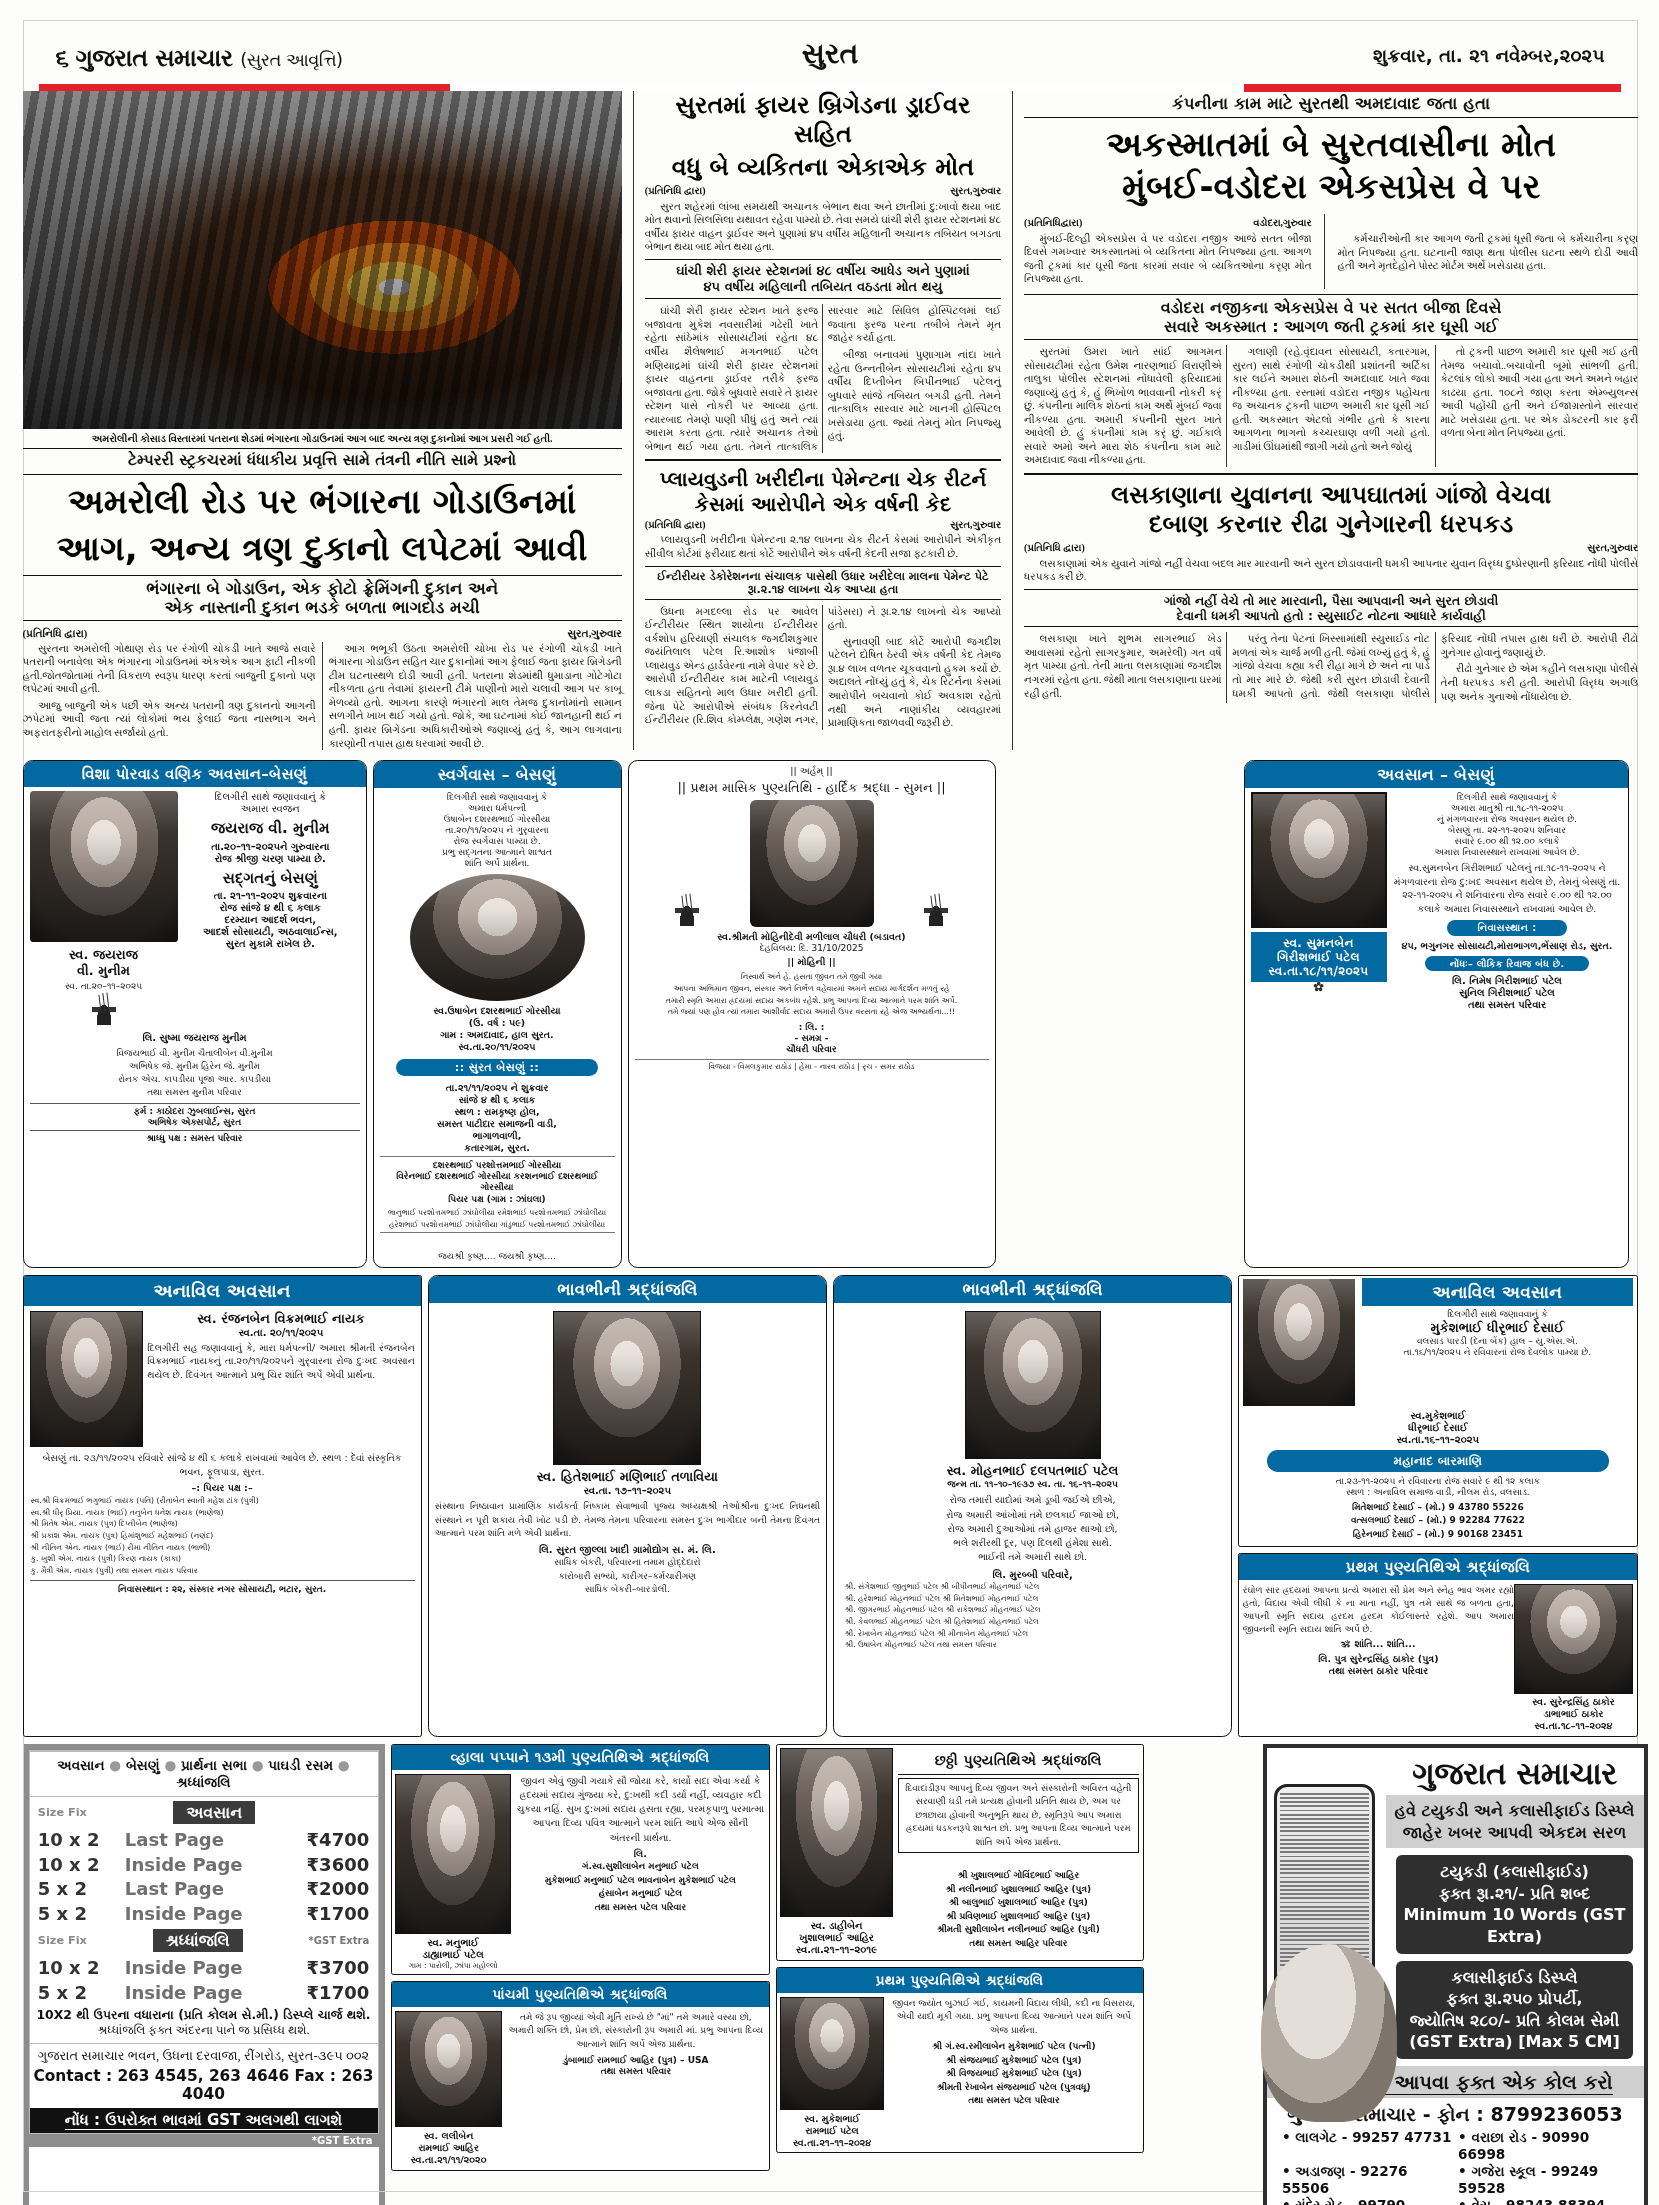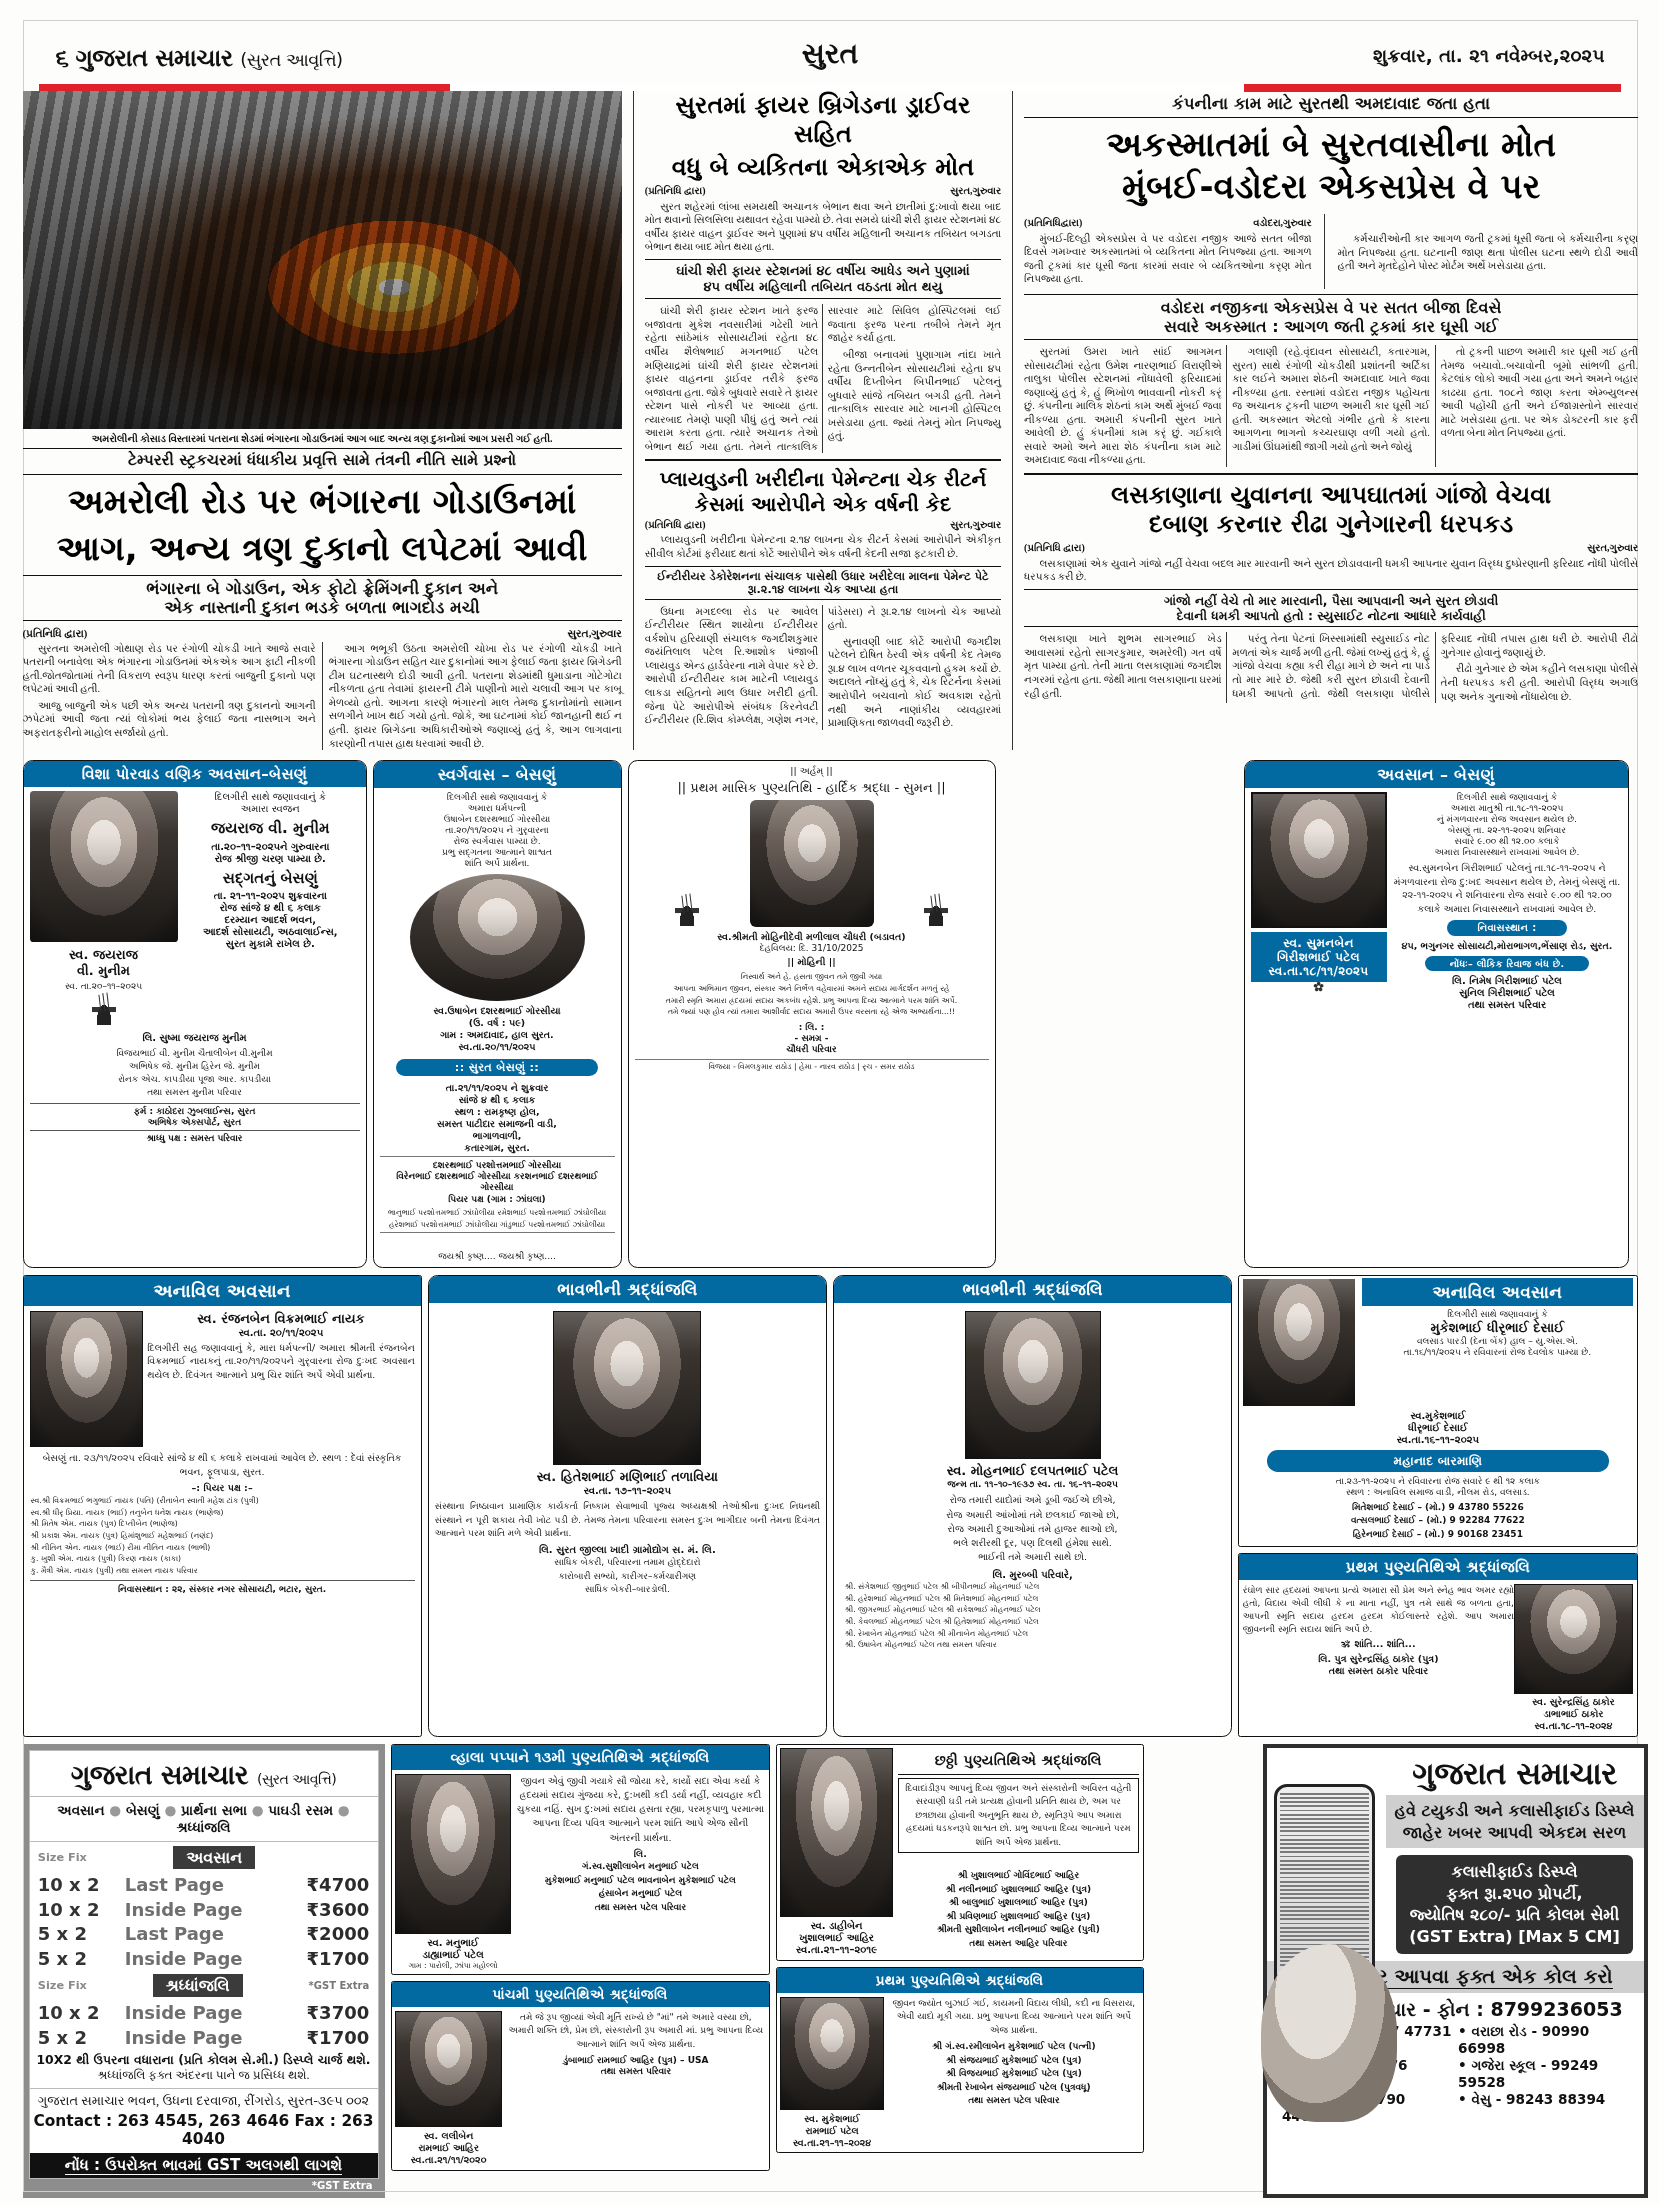--- a/index.html
+++ b/index.html
@@ -553,24 +553,20 @@
           </div>
         </div>
       </div>
     </div>
   </div>
 
   <div style="display:grid;grid-template-columns:362px 379px 368px 107px 385px;gap:6px;margin-top:7.1px;">
 
     <div class="ratecard">
       <div class="rc-inner">
-        <div class="rc-logo">
-          <span>ગુજરાત સમાચાર</span>
-          <span class="ed">(સુરત આવૃત્તિ)</span>
-        </div>
         <div class="rc-serv">
           <span>અવસાન</span><span class="dot"> ● </span><span>બેસણું</span><span class="dot"> ● </span><span>પ્રાર્થના સભા</span><span class="dot"> ● </span><span>પાઘડી  રસમ</span><span class="dot"> ● </span><span>શ્રધ્ધાંજલિ</span>
         </div>
         <div class="rc-secrow">
           <span class="rc-sizefix">Size Fix</span>
           <span class="rc-sectag">અવસાન</span>
           <span class="rc-gstx" style="visibility:hidden">*GST</span>
         </div>
         <table class="rates">
           <tbody>
@@ -754,20 +750,25 @@
         </div>
       </div>
       <div class="hand"></div>
       <div style="margin-left:119px;">
         <div class="promo-logo">ગુજરાત સમાચાર</div>
         <div class="promo-band">
           <div>હવે ટયુકડી અને કલાસીફાઈડ ડિસ્પ્લે</div>
           <div>જાહેર ખબર આપવી એકદમ સરળ</div>
         </div>
         <div class="promo-card">
+          <div>ટયુકડી (કલાસીફાઈડ)</div>
+          <div>ફક્ત રૂા.૨૧/- પ્રતિ શબ્દ</div>
+          <div>Minimum 10 Words (GST Extra)</div>
+        </div>
+        <div class="promo-card">
           <div>કલાસીફાઈડ ડિસ્પ્લે</div>
           <div>ફક્ત રૂા.૨૫૦ પ્રોપર્ટી,</div>
           <div>જ્યોતિષ ૨૮૦/- પ્રતિ કોલમ સેમી</div>
           <div>(GST Extra) [Max 5 CM]</div>
         </div>
       </div>
       <div class="promo-cta"><span>જાહેરખબર આપવા ફક્ત એક કોલ કરો</span></div>
       <div class="promo-phone">ગુજરાત સમાચાર - ફોન : 8799236053</div>
       <div class="promo-grid">
         <div>• લાલગેટ - 99257 47731</div>

